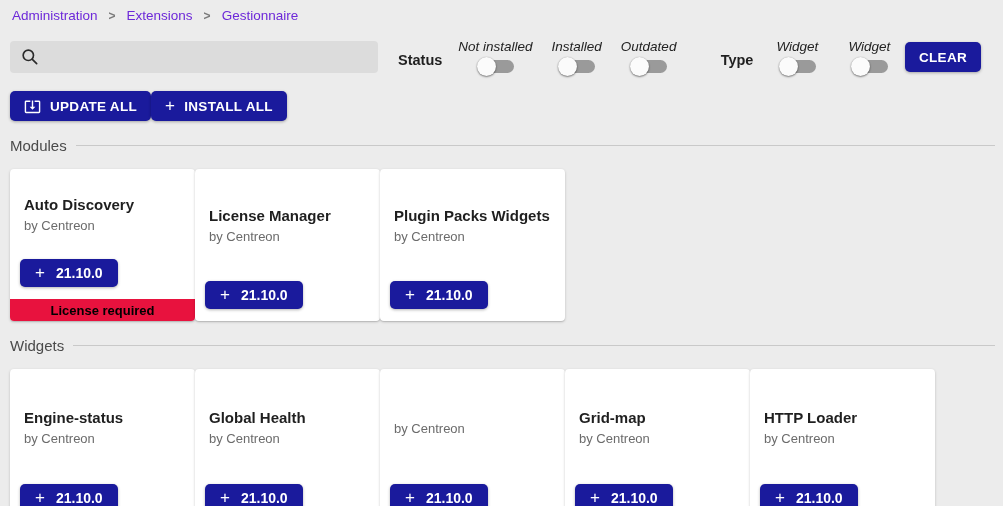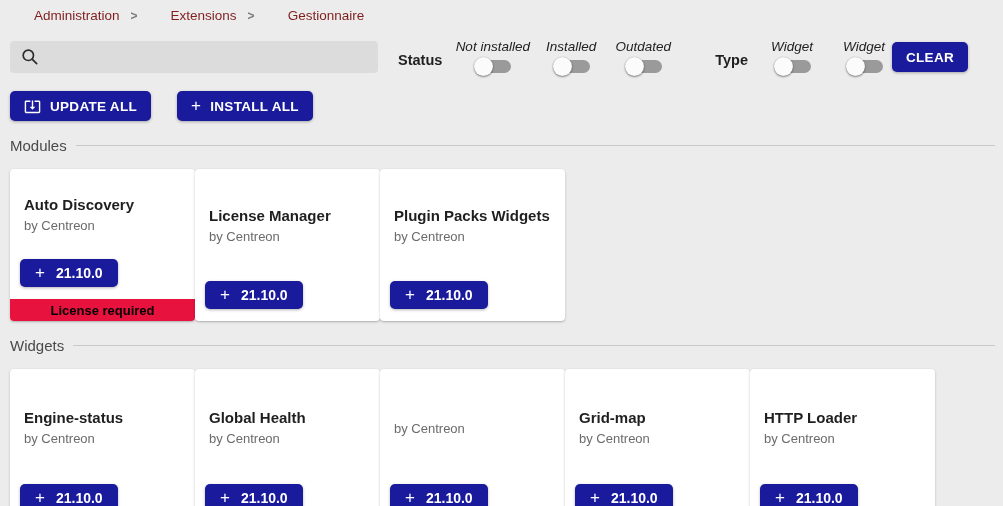--- a/index.html
+++ b/index.html
@@ -9,43 +9,43 @@
   *{box-sizing:border-box;margin:0;padding:0;}
   html,body{width:1003px;height:506px;overflow:hidden;}
   body{
     background:var(--page-bg,#ececec);
     font-family:"Liberation Sans","DejaVu Sans",sans-serif;
     color:var(--text-dark,#1f1f1f);
     position:relative;
   }
   
   .breadcrumb{display:flex;align-items:center;padding:8px 12px 0;font-size:13.5px;color:#6a6a6a;}
-  .breadcrumb .crumb{color:#7f1d1d;text-decoration:none;cursor:pointer;margin-left:22px;}
+  .breadcrumb .crumb{color:#6d28d9;text-decoration:none;cursor:pointer;}
   .breadcrumb .crumb.current{cursor:default;}
   .breadcrumb .sep{margin:0 11px;font-size:12px;font-weight:700;color:#7a7a7a;}
   
   .filter-bar{display:flex;align-items:center;margin:17px 10px 0;height:34px;}
   .search-box{width:368px;height:32px;background:var(--search-bg,#dcdcdc);border-radius:4px;
     display:flex;align-items:center;padding:0 10px;flex:none;}
   .search-box svg{flex:none;}
   .search-box input{border:none;outline:none;background:transparent;flex:1;margin-left:10px;
     font-size:14px;font-family:inherit;color:#222;}
   .group-label{font-weight:700;font-size:14.5px;margin-left:20px;align-self:center;padding-top:6px;}
   .toggle-item{display:flex;flex-direction:column;align-items:center;margin-left:16px;min-width:56px;}
   .toggle-item .t-label{font-size:13.5px;color:#222;margin-bottom:3px;white-space:nowrap;font-style:italic;}
   .switch{position:relative;width:37px;height:19px;cursor:pointer;}
   .switch .track{position:absolute;top:3px;left:3px;right:0;height:13px;border-radius:7px;background:var(--track,#9a9a9a);}
   .switch .thumb{position:absolute;top:0;left:0;width:19px;height:19px;border-radius:50%;
     background:#fbfbfb;box-shadow:0 1px 2px rgba(0,0,0,.45),0 0 1px rgba(0,0,0,.3);}
   .btn{border:none;cursor:pointer;background:var(--primary,#1a1a9c);color:#fff;
     font-family:inherit;font-weight:700;border-radius:5px;display:inline-flex;
     align-items:center;justify-content:center;box-shadow:0 1px 3px rgba(0,0,0,.3);}
-  .clear-btn{margin-left:auto;margin-right:25px;height:30px;padding:0 14px;font-size:13.5px;letter-spacing:.3px;}
-  
-  .action-row{display:flex;margin:17px 10px 0;gap:26px;}
+  .clear-btn{margin-left:auto;margin-right:12px;height:30px;padding:0 14px;font-size:13.5px;letter-spacing:.3px;}
+  
+  .action-row{display:flex;margin:17px 10px 0;gap:0;}
   .action-btn{height:30px;padding:0 14px;font-size:13.5px;letter-spacing:.3px;gap:9px;}
   .plus-glyph{font-size:17px;font-weight:400;line-height:1;position:relative;top:-1px;}
   
   .section-header{display:flex;align-items:center;margin:16px 8px 0 10px;}
   .section-title{font-size:15px;color:#4a4a4a;white-space:nowrap;}
   .section-rule{flex:1;height:1px;background:#c9c9c9;margin-left:9px;}
   .card-grid{display:grid;grid-template-columns:repeat(5,185px);margin:15px 0 0 10px;}
   .card{background:var(--card-bg,#fff);border-radius:4px;box-shadow:0 1px 3px rgba(0,0,0,.18),0 1px 1px rgba(0,0,0,.1);
     display:flex;flex-direction:column;overflow:hidden;}
   .modules-grid .card{height:152px;}

